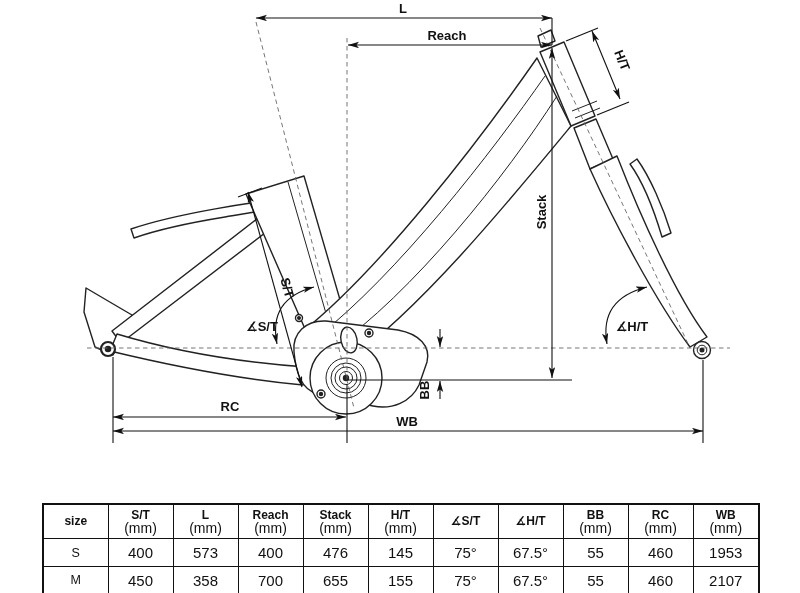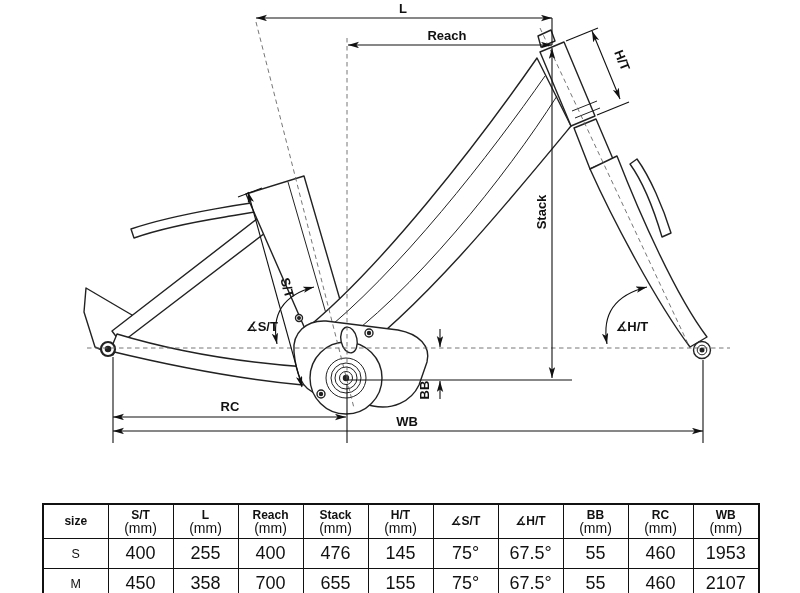--- a/index.html
+++ b/index.html
@@ -11,21 +11,21 @@
   
   #geo-table { position:absolute; left:42px; top:503px; width:716px;
                border-collapse:collapse; table-layout:fixed;
                border:2px solid #111; }
   #geo-table td, #geo-table th { border:1px solid #111; text-align:center;
                vertical-align:middle; padding:4px; color:#111; }
   #geo-table thead tr { height:34px; }
   #geo-table tbody tr { height:28px; }
   .h-label { font-weight:bold; font-size:12px; line-height:13px; }
   .h-unit  { font-weight:normal; font-size:14px; line-height:12px; }
-  .cell    { font-weight:normal; font-size:18px; }
+  .cell    { font-weight:normal; font-size:15px; }
   .size-cell { font-size:12.5px; }
 
   
   text { fill:#111; font-family:"Liberation Sans","DejaVu Sans",sans-serif;
          font-weight:bold; font-size:13px; }
 </style>
 </head>
 <body>
 
 <div id="stage">
@@ -186,21 +186,21 @@
         <th>
             <div class="h-label">WB</div>
             <div class="h-unit">(mm)</div>
           </th>
       </tr>
     </thead>
     <tbody>
       <tr>
         <td class="cell size-cell">S</td>
         <td class="cell">400</td>
-        <td class="cell">255</td>
+        <td class="cell">573</td>
         <td class="cell">400</td>
         <td class="cell">476</td>
         <td class="cell">145</td>
         <td class="cell">75°</td>
         <td class="cell">67.5°</td>
         <td class="cell">55</td>
         <td class="cell">460</td>
         <td class="cell">1953</td>
       </tr>
       <tr>

